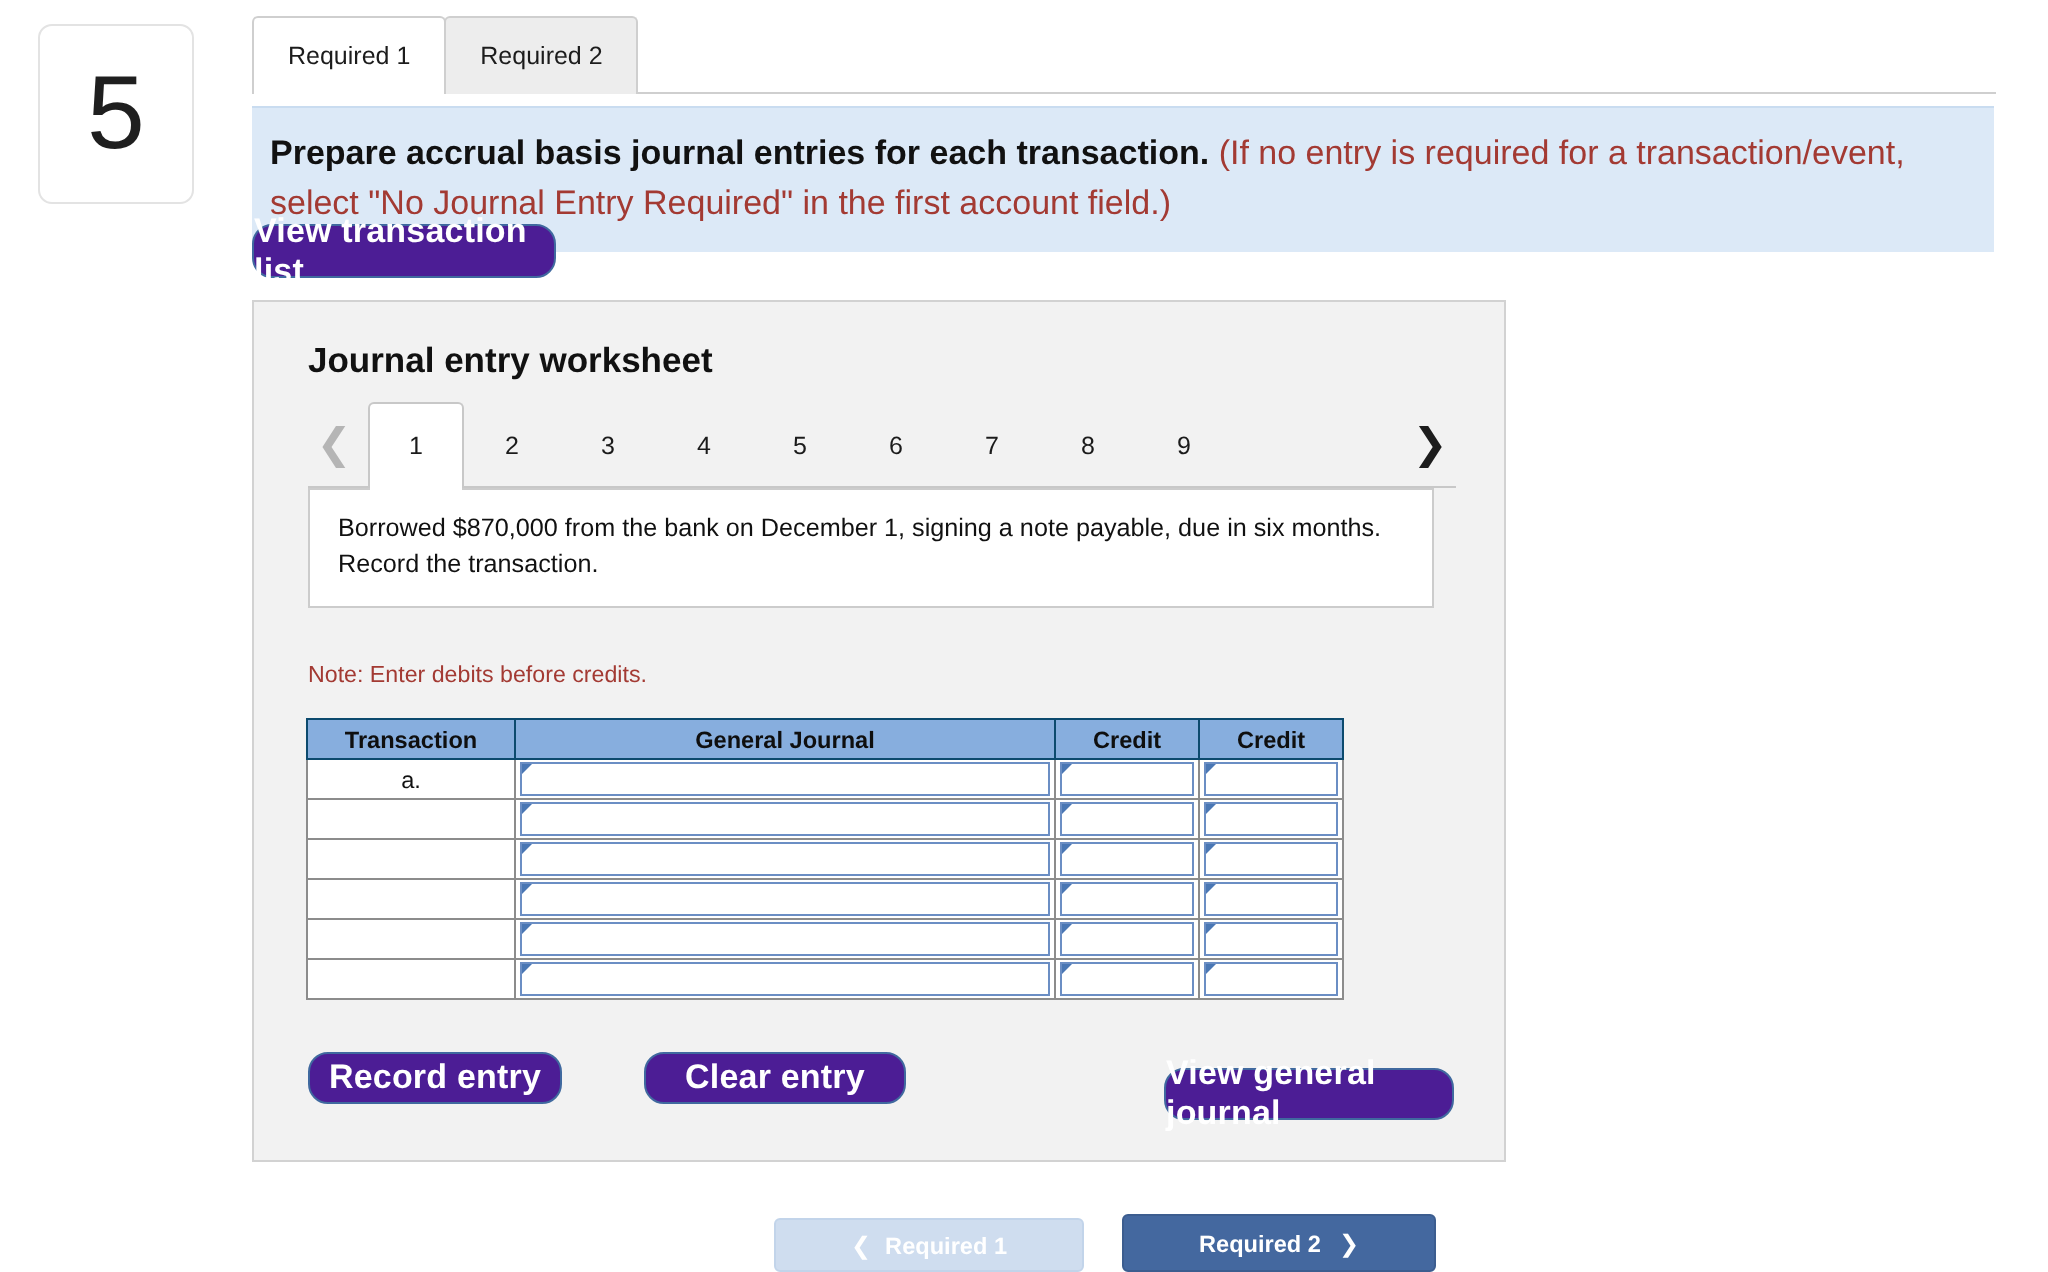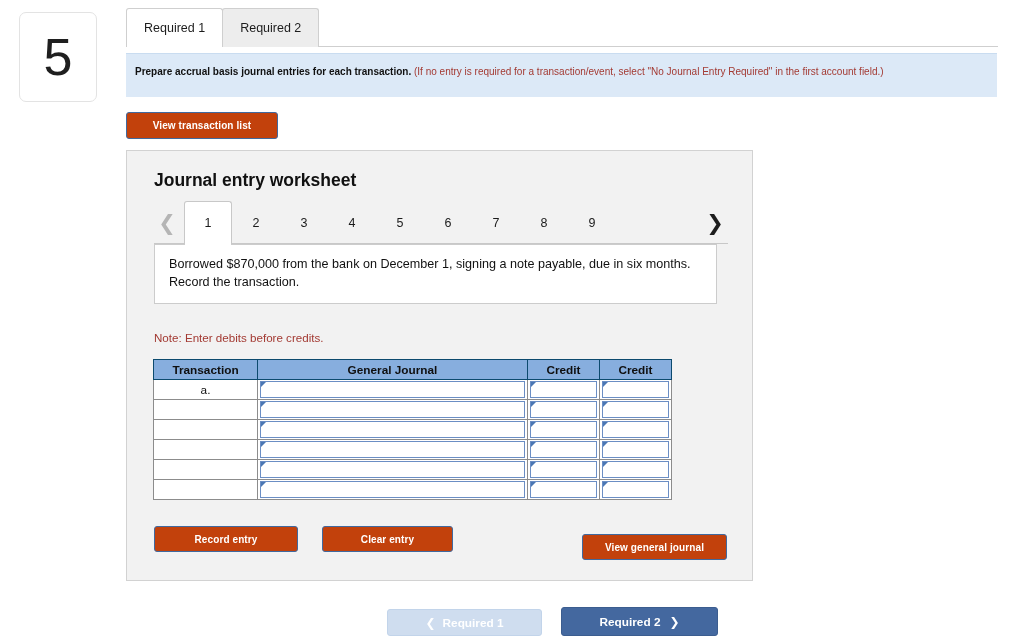--- a/index.html
+++ b/index.html
@@ -45,30 +45,30 @@
   .tab.active { background:#ffffff; z-index: 3; }
   .tab.active:after{
     content:""; position:absolute; left:0; right:0; bottom:-1px; height:2px; background:#fff;
   }
 
   
   .banner {
     position: absolute; left: 126px; top: 53px; width: 871px; min-height: 44px;
     background: #dce9f7; border-top: 1px solid #c9dcf0;
     padding: 11px 14px 12px 9px;
-    font-size: 10px; line-height: 1.45; color: #111;
+    font-size: 17px; line-height: 1.45; color: #111;
   }
   .banner .bold { font-weight: bold; color:#111; }
   .banner .redital { color: #a33a33; }
 
   
   .btn {
     display: inline-flex; align-items: center; justify-content: center;
-    background: #c2410c; color: #ffffff; border: 1px solid #40699f;
-    border-radius: 3px; font-size: 10px; font-weight: bold;
+    background: #4c1d95; color: #ffffff; border: 1px solid #40699f;
+    border-radius: 10px; font-size: 17px; font-weight: bold;
     cursor: pointer; user-select: none; letter-spacing: .1px;
   }
   .btn-viewlist {
     position: absolute; left: 126px; top: 112px; width: 152px; height: 27px;
   }
 
   
   .card {
     position: absolute; left: 126px; top: 150px; width: 627px; height: 431px;
     background: #f2f2f2; border: 1px solid #d2d2d2;
@@ -145,21 +145,21 @@
     background: #ffffff; border: 1px solid #6b8ec4;
     cursor: text;
   }
   .cellinput:before{
     content:""; position:absolute; left:0px; top:0px;
     border-top: 5px solid #4a77b4;
     border-right: 5px solid transparent;
   }
 
   
-  .btn-record  { position:absolute; left: 27px;  top: 375px; width: 144px; height: 26px; }
+  .btn-record  { position:absolute; left: 27px;  top: 375px; width: 127px; height: 26px; }
   .btn-clear   { position:absolute; left: 195px; top: 375px; width: 131px; height: 26px; }
   .btn-viewgj  { position:absolute; left: 455px; top: 383px; width: 145px; height: 26px; }
 
   
   .btn-req1 {
     position: absolute; left: 387px; top: 609px; width: 155px; height: 27px;
     background: #cfddef; color: #ffffff; border: 1px solid #c2d4ea;
     border-radius: 3px; display:flex; align-items:center; justify-content:center;
     gap: 7px; font-size: 11.8px; font-weight: bold; cursor: default;
   }

